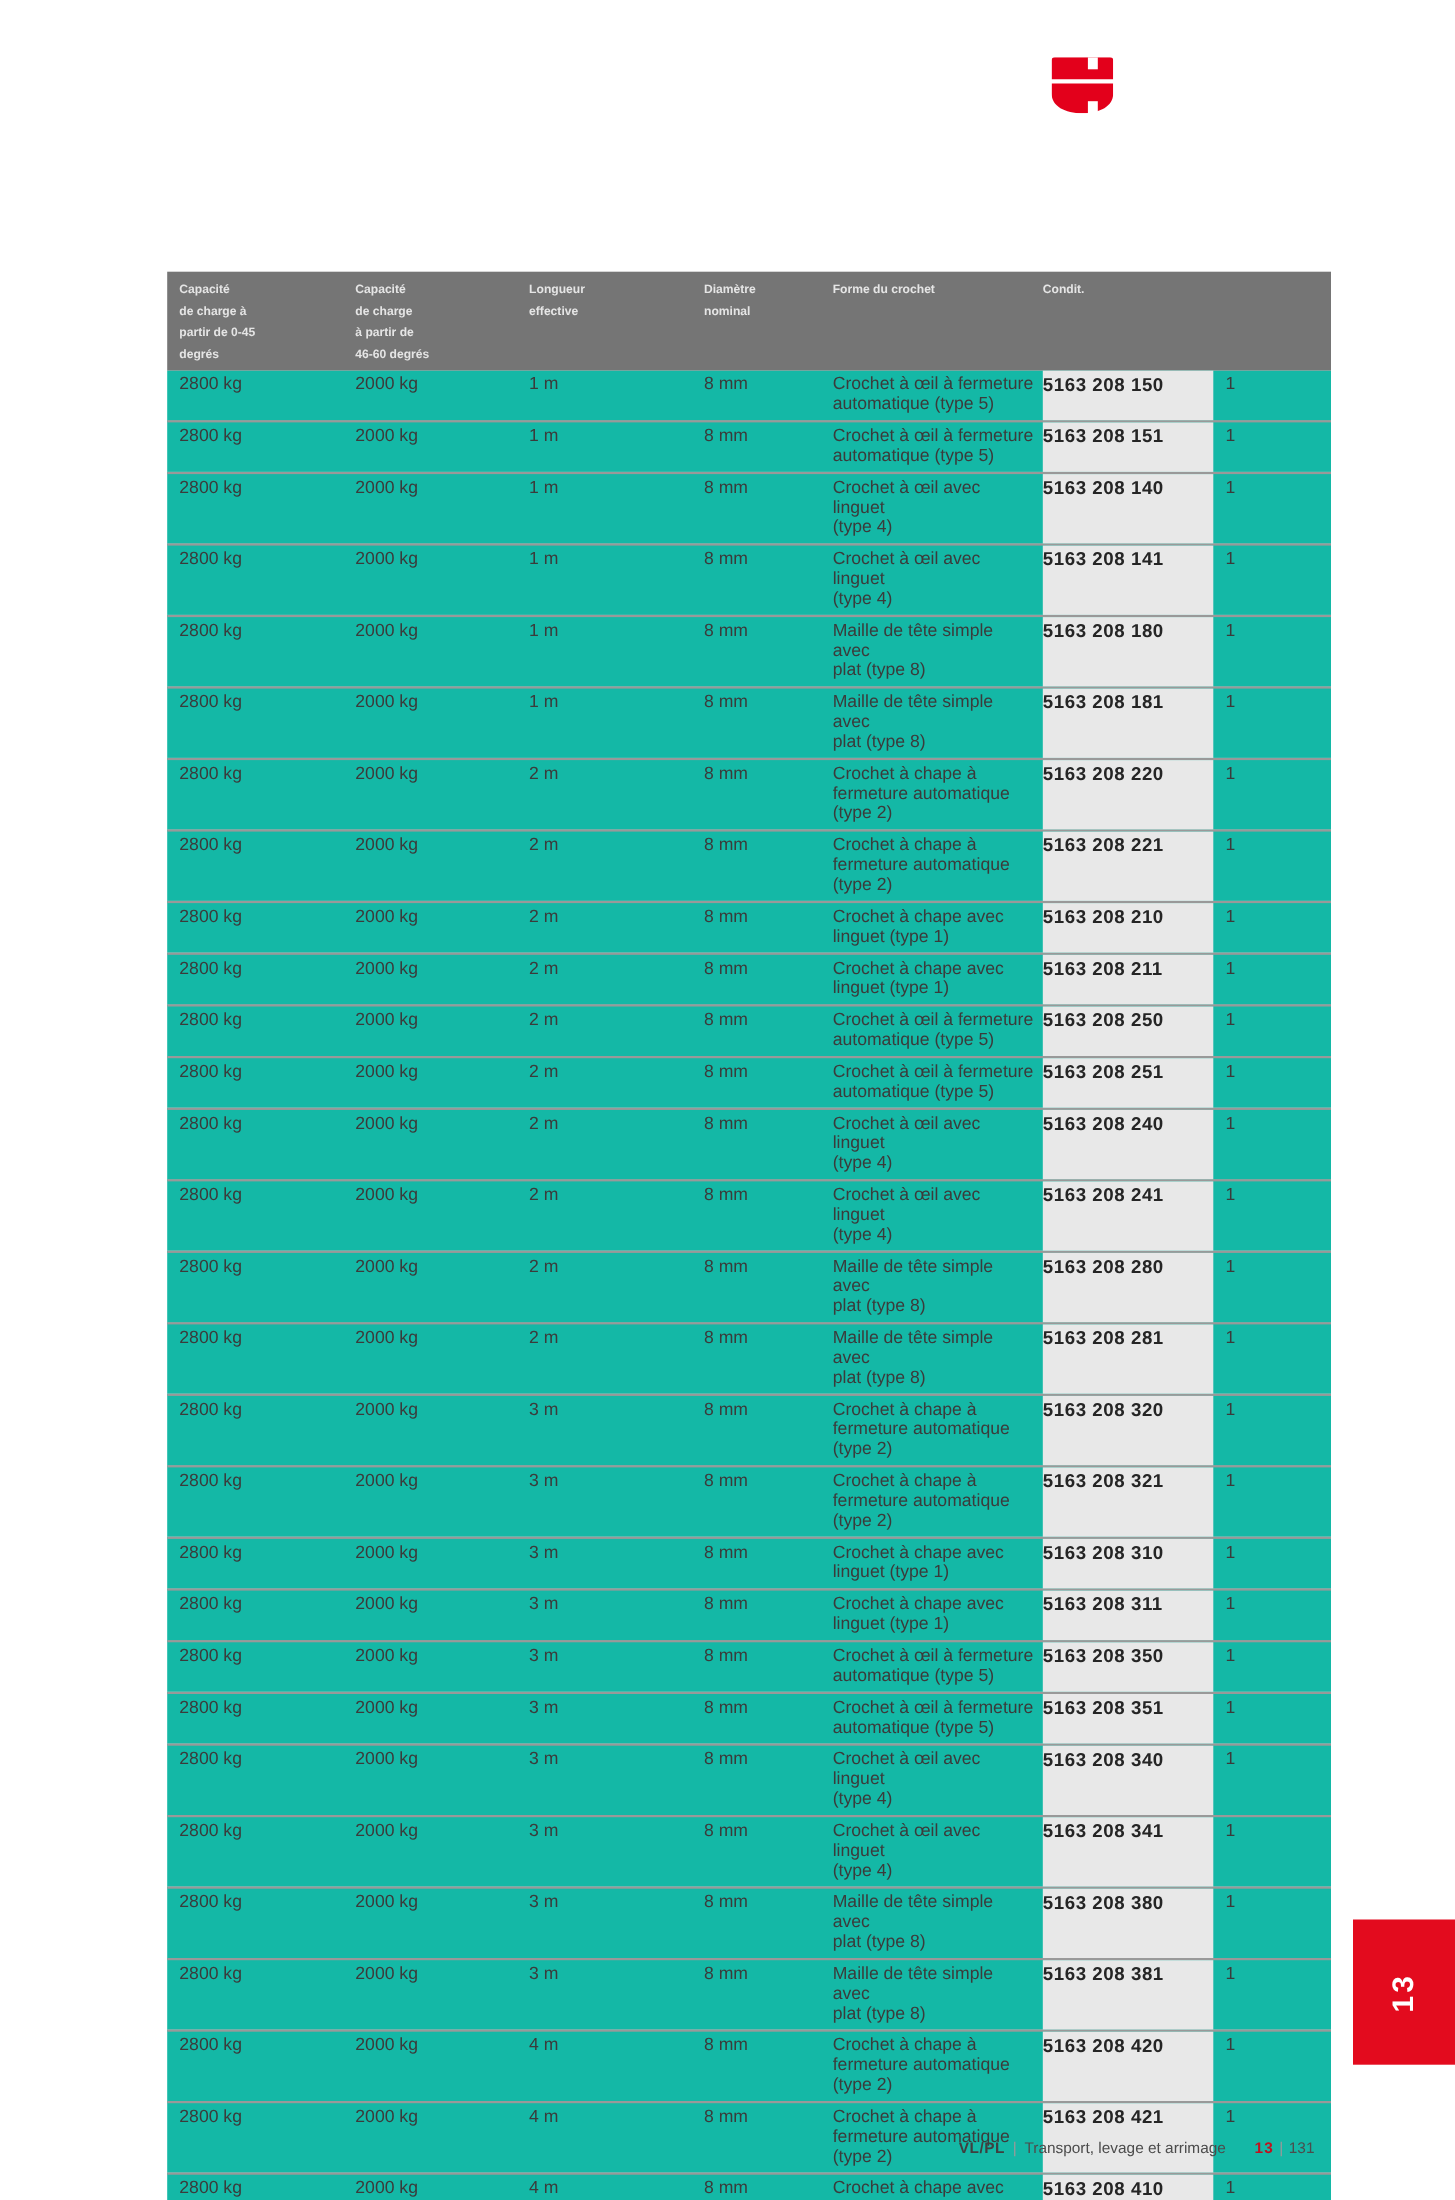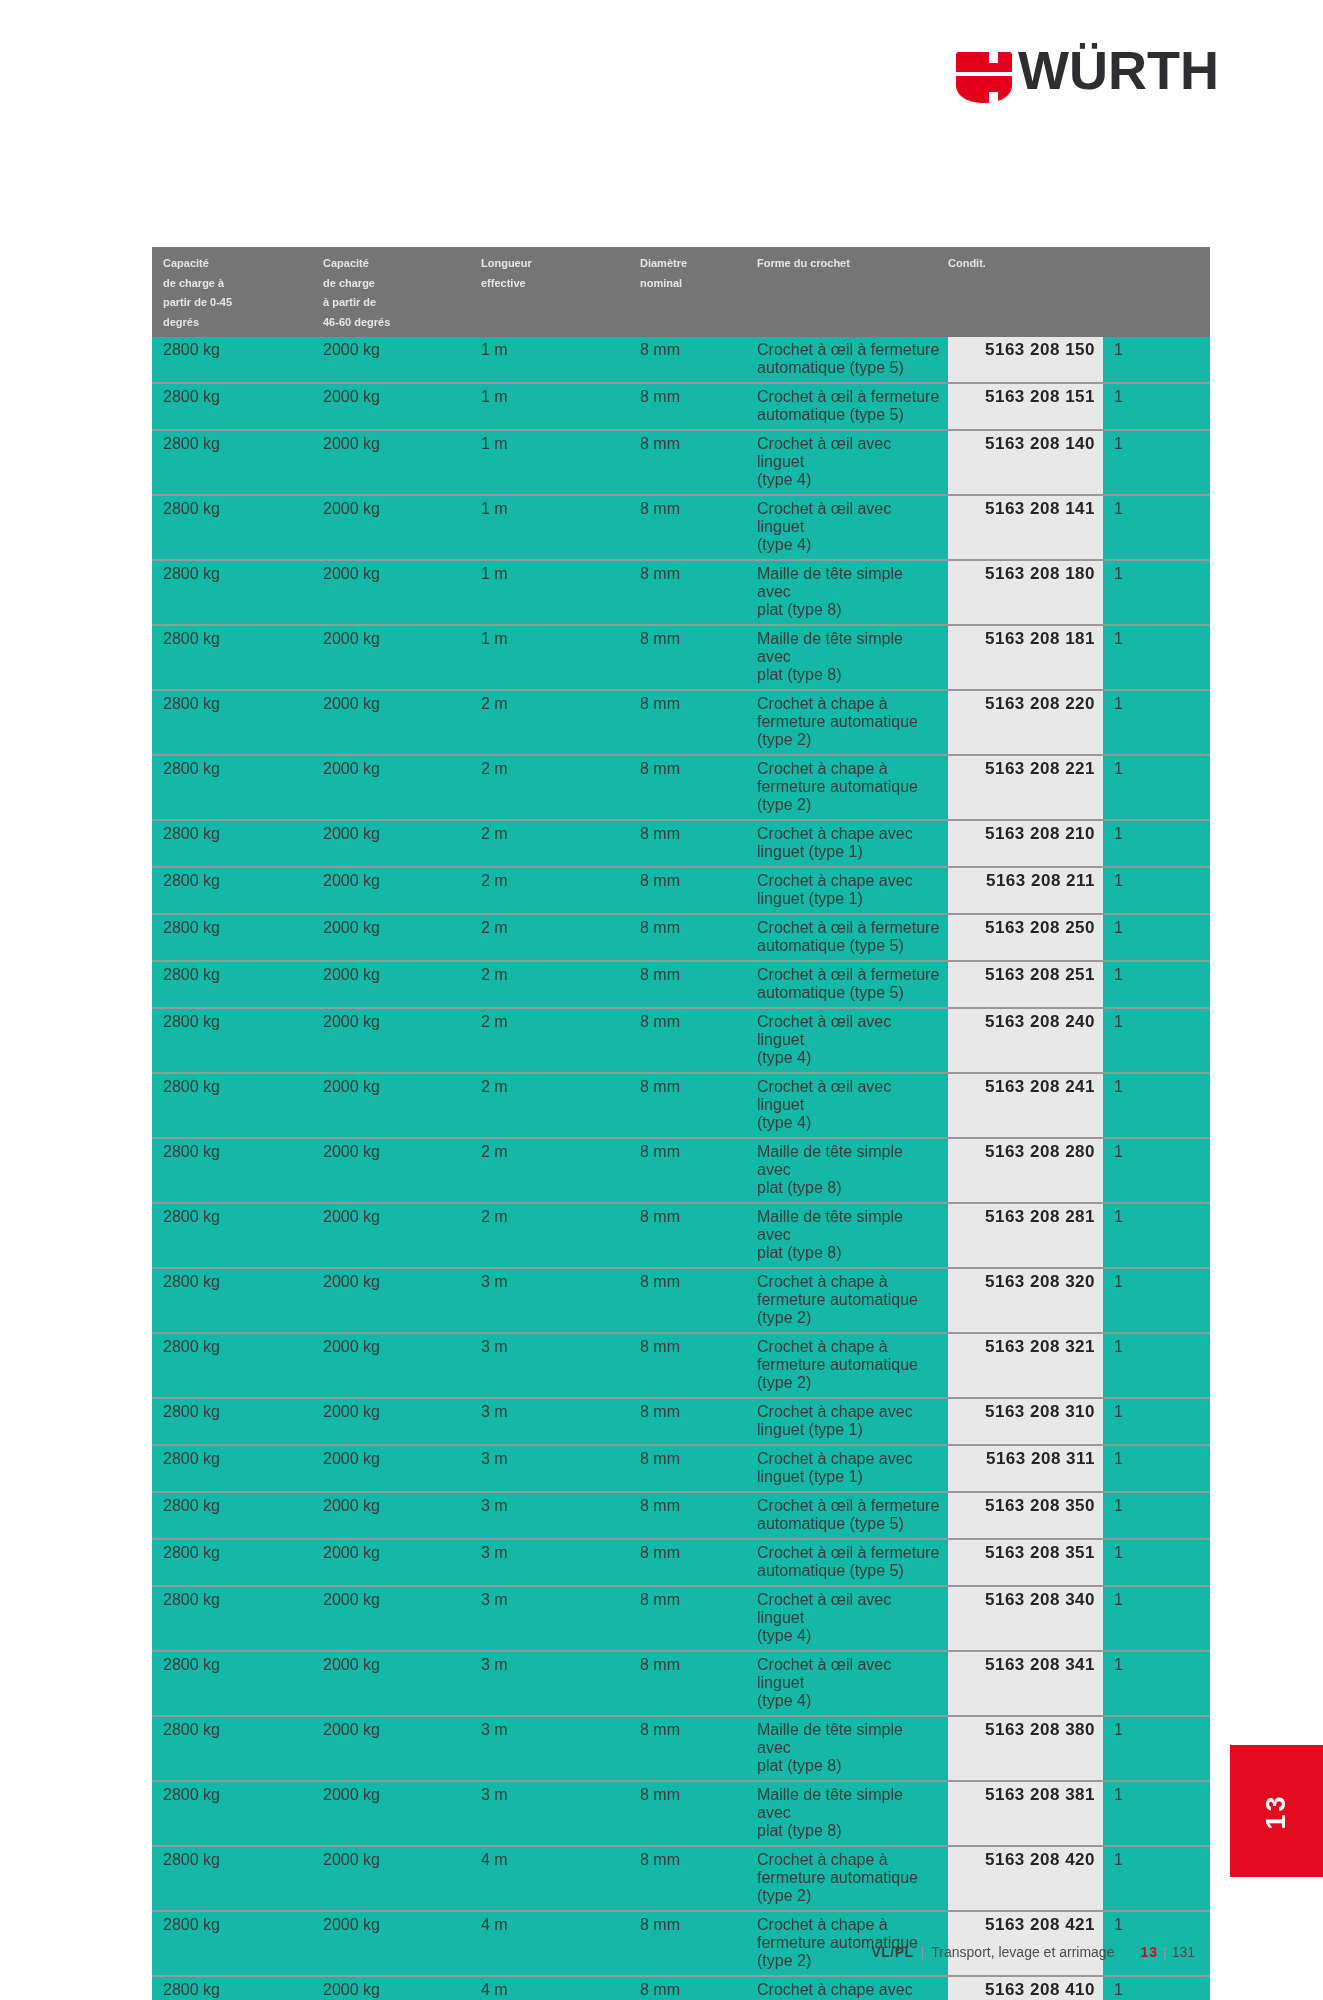--- a/index.html
+++ b/index.html
@@ -49,21 +49,21 @@
   .td{
     padding:4px 8px 5px 0;
     font-size:16px;line-height:18px;
     white-space:pre-line;
     box-sizing:border-box;
   }
   .td.art{
     background:#e8e8e8;
     padding-left:0;
     font-weight:bold;color:#252525;
-    font-size:17px;letter-spacing:0.5px;text-align:right;
+    font-size:17px;letter-spacing:0.5px;
   }
   .td.condit{padding-left:11px;}
 
   
   .footer{
     position:absolute;top:1944px;right:128px;
     font-size:14px;color:#4c4c4c;white-space:nowrap;
   }
   .footer .cat{font-weight:bold;color:#3f3f3f;letter-spacing:0.5px;}
   .footer .pipe{color:#9a9a9a;padding:0 7px;font-weight:normal;}
@@ -88,21 +88,20 @@
 
 <div class="page">
 
   <div class="logo">
     <svg class="logo-emblem" viewBox="0 0 56 51" xmlns="http://www.w3.org/2000/svg">
       <path d="M3 0 H53 Q56 0 56 3 V20 H0 V3 Q0 0 3 0 Z" fill="#e3001b"></path>
       <rect x="33" y="0" width="9" height="11" fill="#ffffff"></rect>
       <path d="M0 24 H56 V33 C56 44.5 44 51 28 51 C12 51 0 44.5 0 33 Z" fill="#e3001b"></path>
       <rect x="33" y="40" width="9" height="11" fill="#ffffff"></rect>
     </svg>
-    <div class="logo-text">WÜRTH</div>
   </div>
 
   <div class="table">
     <div class="grid thead">
       <div class="th">Capacité
 de charge à
 partir de 0-45
 degrés</div>
       <div class="th">Capacité
 de charge

